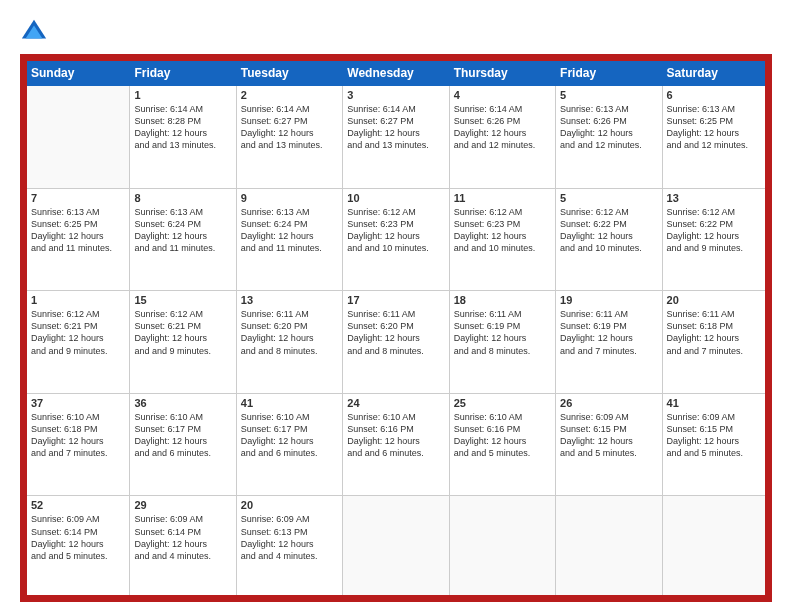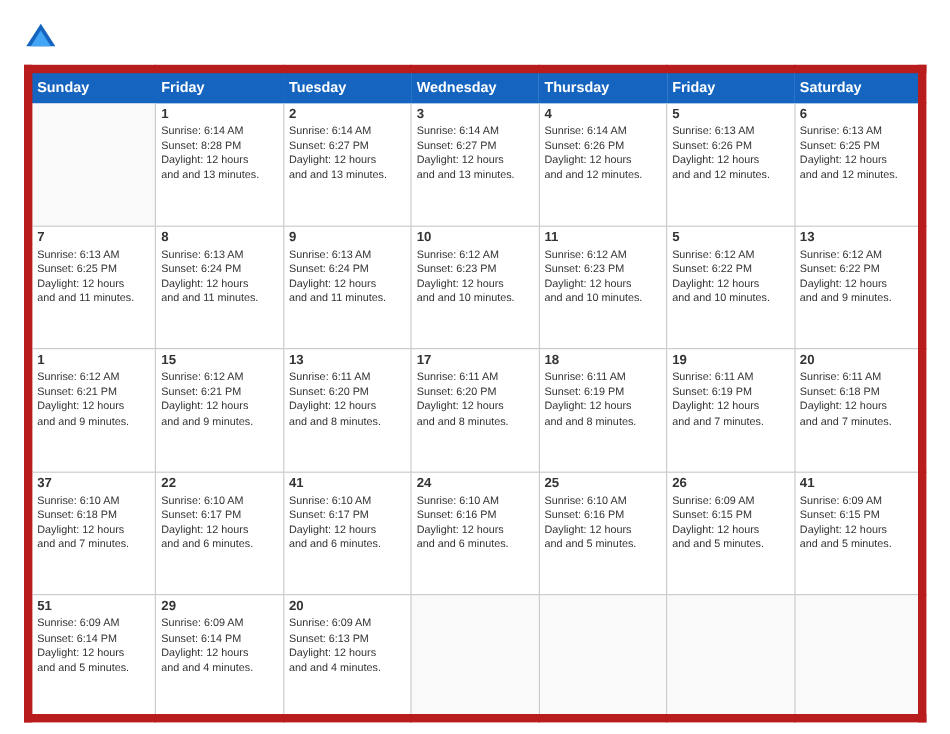--- a/index.html
+++ b/index.html
@@ -321,21 +321,21 @@
           <td>
             <div class="day-num">37</div>
             <div class="day-info">
               <div>Sunrise: 6:10 AM</div>
               <div>Sunset: 6:18 PM</div>
               <div>Daylight: 12 hours</div>
               <div>and and 7 minutes.</div>
             </div>
           </td>
           <td>
-            <div class="day-num">22</div>
+            <div class="day-num">36</div>
             <div class="day-info">
               <div>Sunrise: 6:10 AM</div>
               <div>Sunset: 6:17 PM</div>
               <div>Daylight: 12 hours</div>
               <div>and and 6 minutes.</div>
             </div>
           </td>
           <td>
             <div class="day-num">41</div>
             <div class="day-info">
@@ -377,21 +377,21 @@
             <div class="day-info">
               <div>Sunrise: 6:09 AM</div>
               <div>Sunset: 6:15 PM</div>
               <div>Daylight: 12 hours</div>
               <div>and and 5 minutes.</div>
             </div>
           </td>
         </tr>
         <tr>
           <td>
-            <div class="day-num">51</div>
+            <div class="day-num">52</div>
             <div class="day-info">
               <div>Sunrise: 6:09 AM</div>
               <div>Sunset: 6:14 PM</div>
               <div>Daylight: 12 hours</div>
               <div>and and 5 minutes.</div>
             </div>
           </td>
           <td>
             <div class="day-num">29</div>
             <div class="day-info">

